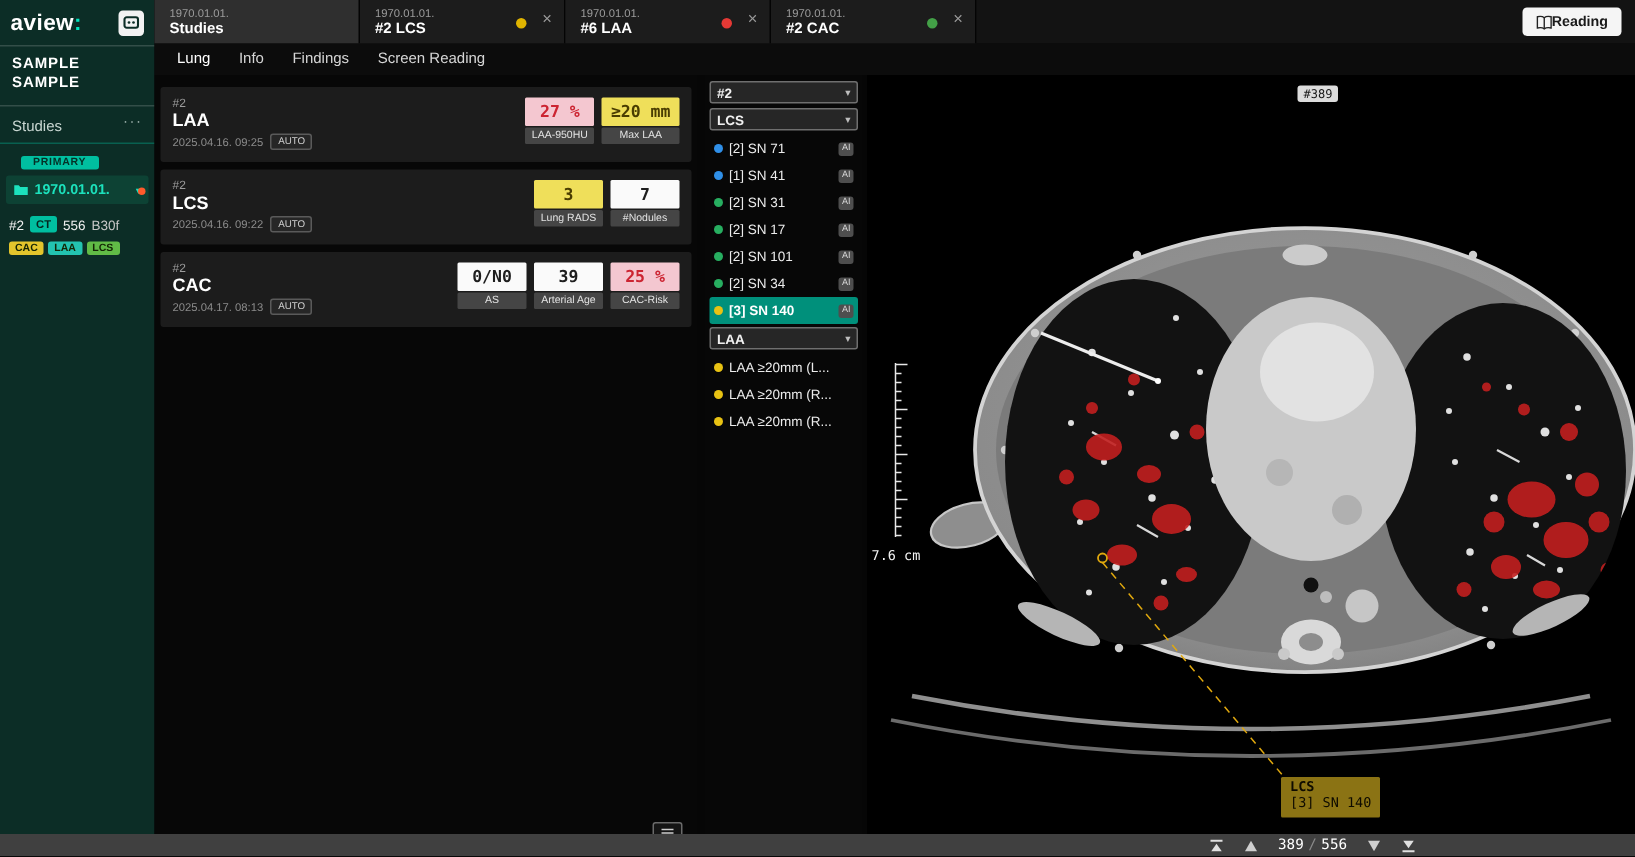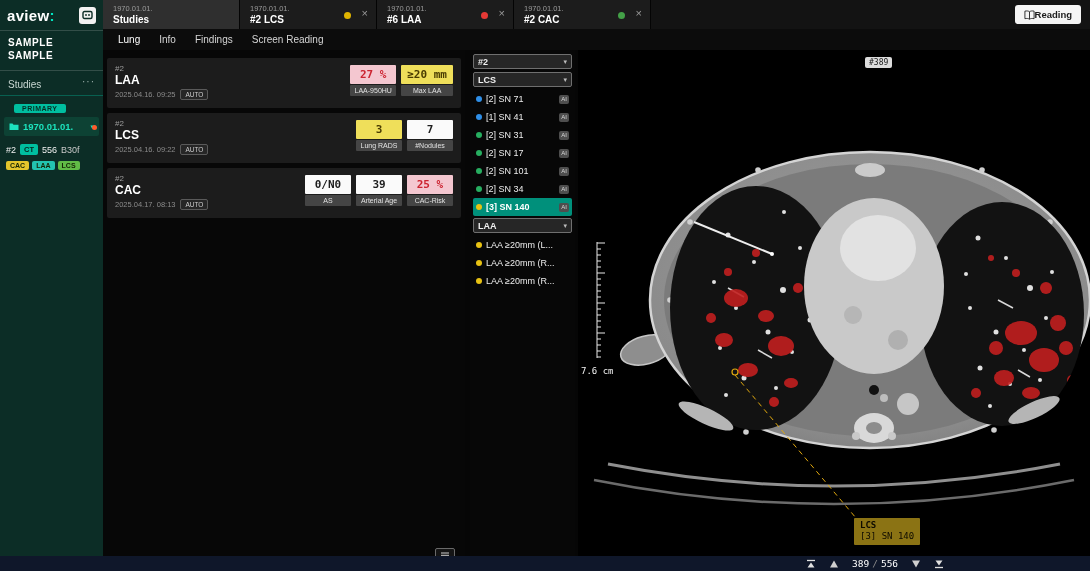--- a/index.html
+++ b/index.html
@@ -83,21 +83,21 @@
   .viewer { position:absolute; left:578px; top:50px; width:512px; height:506px; background:#000; overflow:hidden; cursor:crosshair; }
   .ct-svg { position:absolute; left:0; top:0; }
   .slice-tag { position:absolute; left:287px; top:7px; background:#dcdcdc; color:#191919; font-size:8px; padding:1px 4px; border-radius:2px; }
   .ruler { position:absolute; left:6px; top:192px; }
   .ruler-label { position:absolute; left:3px; top:316px; color:#f2f2f2; font-size:9px; }
   .annot { position:absolute; left:276px; top:468px; background:rgba(150,124,22,.93); padding:2px 6px 3px; border-radius:1px; cursor:pointer; }
   .annot-l1 { font-size:9px; font-weight:bold; color:#0e0b00; line-height:11px; }
   .annot-l2 { font-size:9px; color:#0e0b00; line-height:11px; }
 
   
-  .bottombar { position:absolute; left:0; top:556px; width:1090px; height:15px; background:#0f172a; }
+  .bottombar { position:absolute; left:0; top:556px; width:1090px; height:15px; background:#404040; }
   .slice-nav { position:absolute; left:806px; top:0; height:15px; display:flex; align-items:center; gap:13px; }
   .nav-icon { display:flex; align-items:center; cursor:pointer; }
   .slice-count { font-size:9.5px; color:#fff; }
   .slice-count .slash { color:#8a8a8a; padding:0 3px; }
 </style>
 </head>
 <body>
 
 <div class="app">
 

